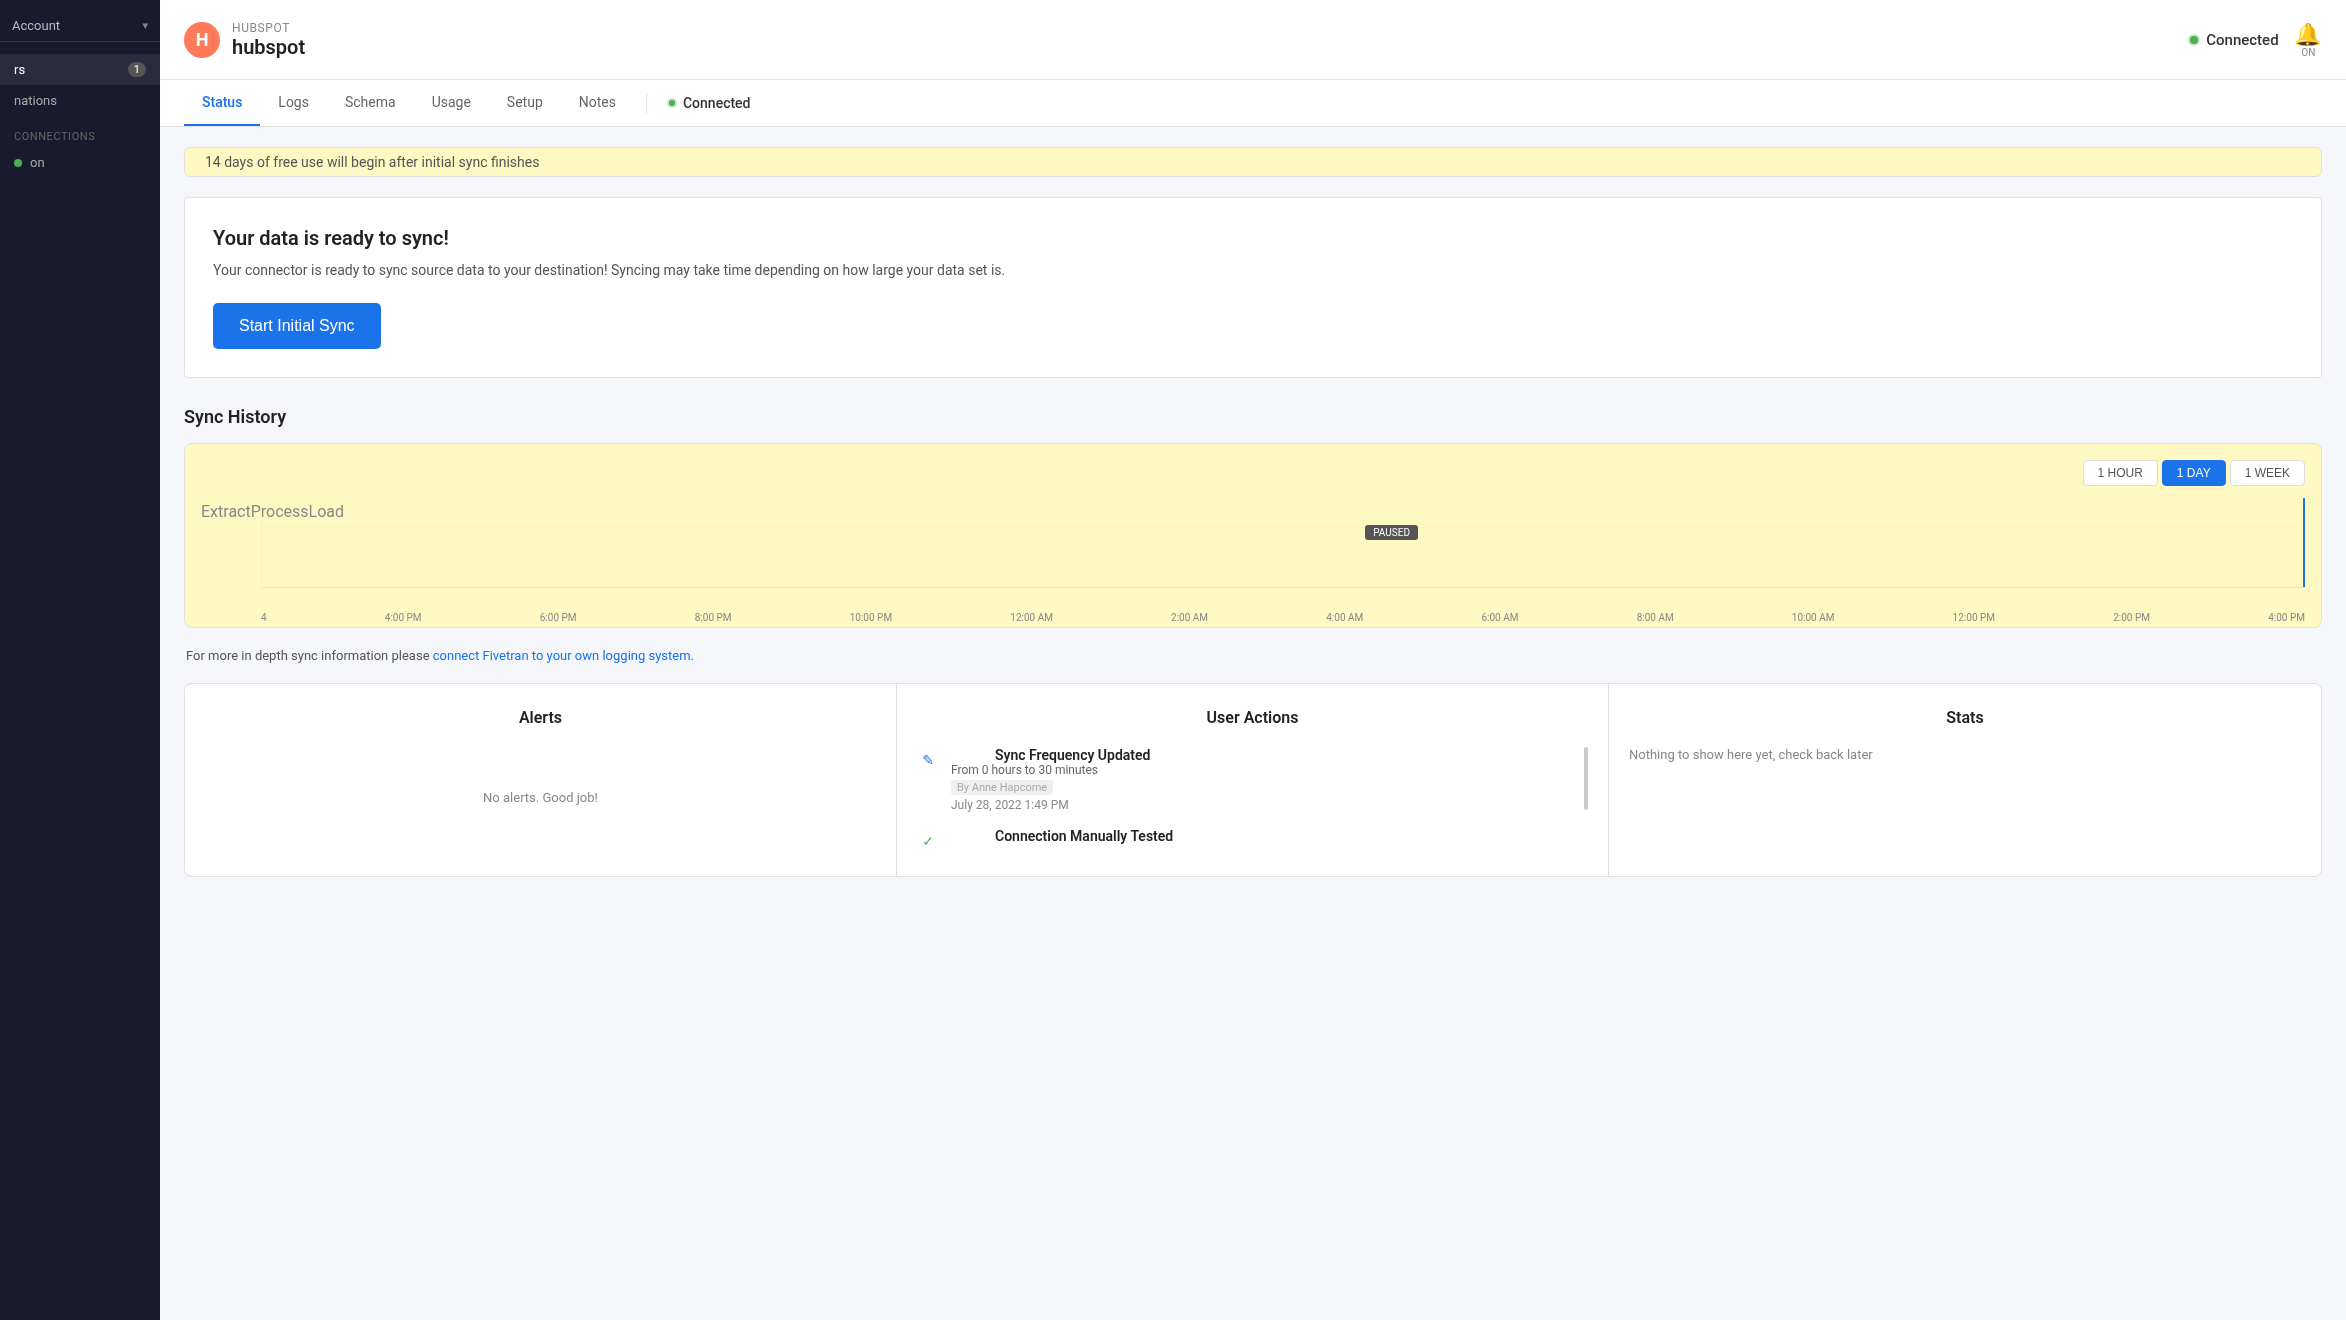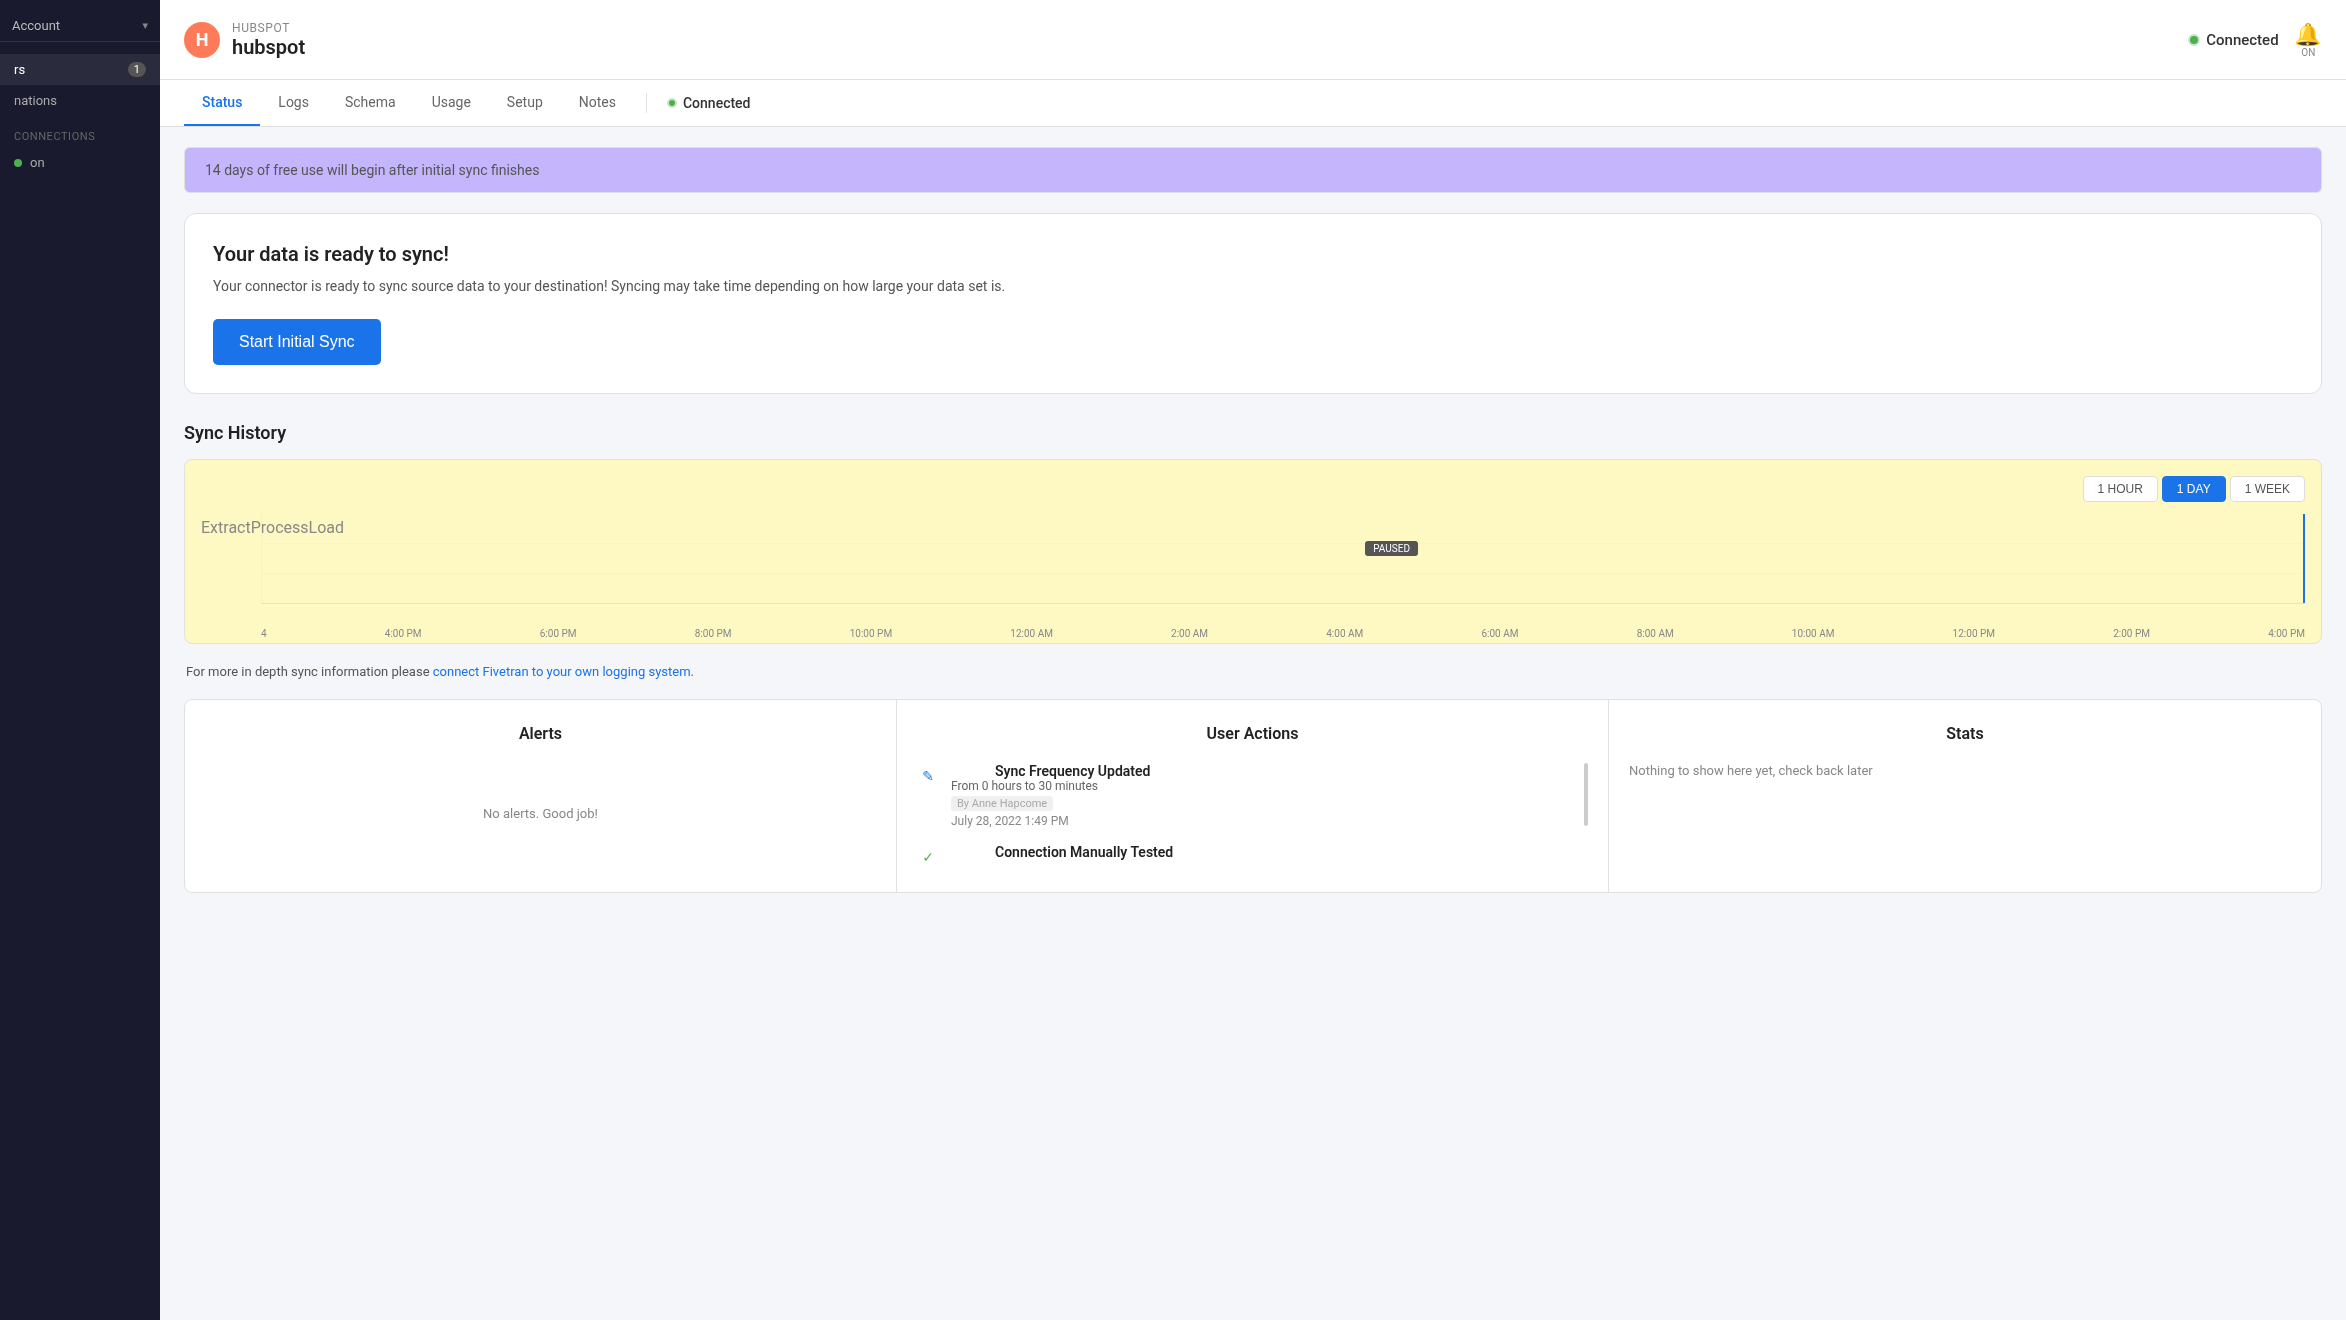--- a/index.html
+++ b/index.html
@@ -200,34 +200,34 @@
     
     .page-body {
       flex: 1;
       overflow-y: auto;
       padding: 20px 24px;
       background: #f5f6fa;
     }
 
     
     .info-banner {
-      background: #c4b5fd;
+      background: #fef9c3;
       border: 1px solid #e0e0e0;
       border-radius: 6px;
-      padding: 14px 20px;
+      padding: 6px 20px;
       margin-bottom: 20px;
       font-size: 14px;
       color: #555;
     }
 
     
     .sync-ready-card {
       background: #fff;
       border: 1px solid #e0e0e0;
-      border-radius: 12px;
+      border-radius: 4px;
       padding: 28px 28px;
       margin-bottom: 28px;
     }
     .sync-ready-title {
       font-size: 20px;
       font-weight: 600;
       color: #222;
       margin-bottom: 10px;
     }
     .sync-ready-desc {

